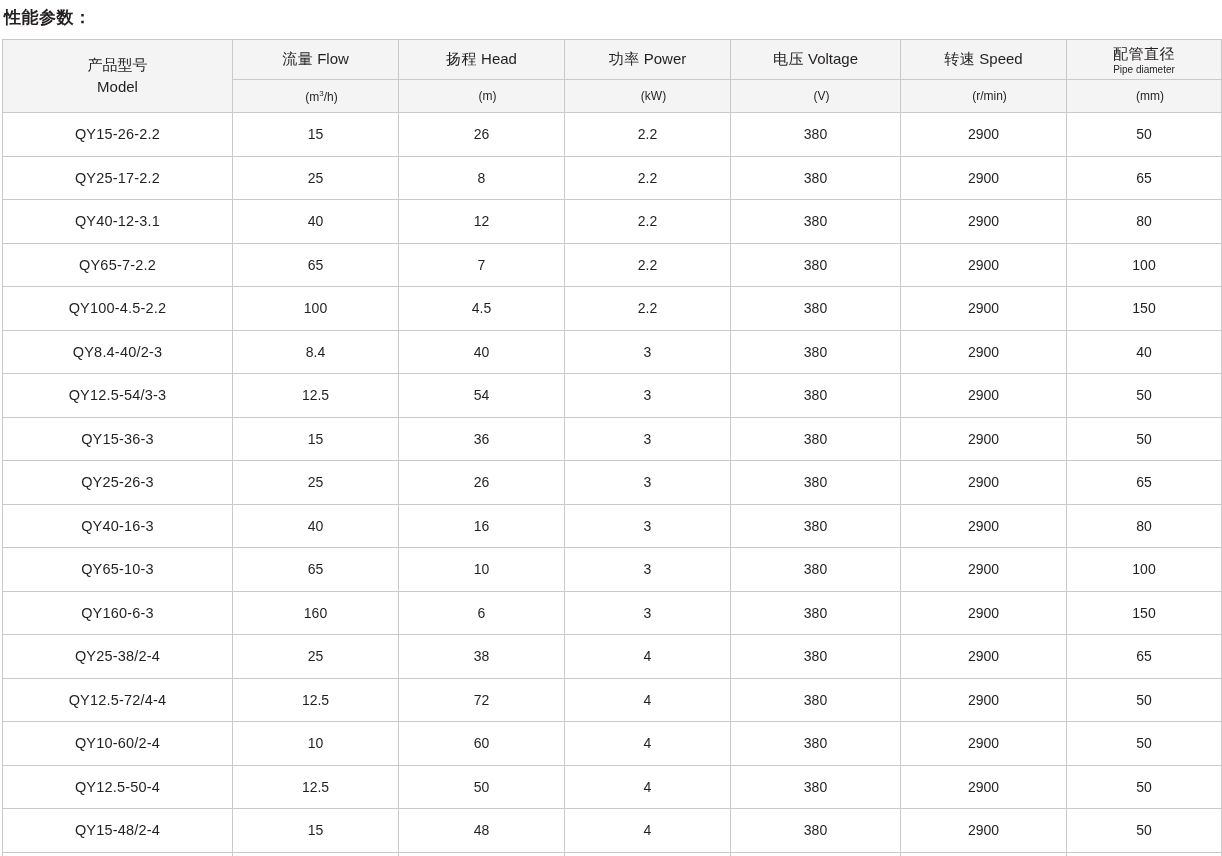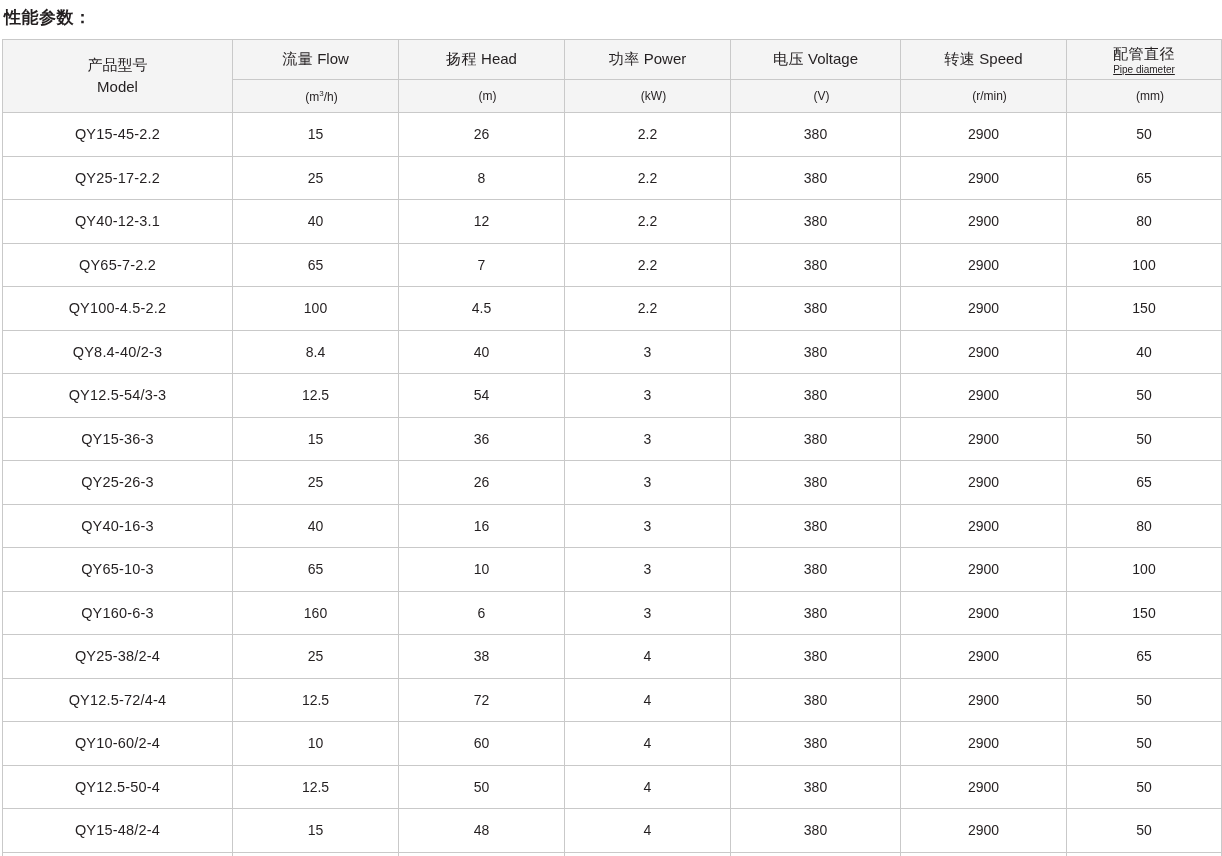--- a/index.html
+++ b/index.html
@@ -64,21 +64,21 @@
     font-size: 15px;
     padding: 0 0;
   }
   th.param-head .cn { letter-spacing: 0.5px; }
   th.param-head .en { margin-left: 4px; }
   th.param-head.two-line {
     line-height: 1.25;
     padding-top: 2px;
   }
   th.param-head.two-line .cn { display: block; font-size: 15px; }
-  th.param-head.two-line .en { display: block; font-size: 10px; margin-left: 0; text-decoration: underline; }
+  th.param-head.two-line .en { display: block; font-size: 10px; margin-left: 0; }
   th.unit-head {
     height: 30px;
     font-size: 12px;
     color: #231f20;
     padding-left: 13px;
   }
   th.unit-head sup { font-size: 8px; }
   tbody td {
     height: 40.5px;
     font-size: 14px;
@@ -139,21 +139,21 @@
         </th>
         <th class="unit-head">(m)</th>
         <th class="unit-head">(kW)</th>
         <th class="unit-head">(V)</th>
         <th class="unit-head">(r/min)</th>
         <th class="unit-head">(mm)</th>
       </tr>
     </thead>
     <tbody>
       <tr>
-        <td class="model">QY15-45-2.2</td>
+        <td class="model">QY15-26-2.2</td>
         <td>15</td>
         <td>26</td>
         <td>2.2</td>
         <td>380</td>
         <td>2900</td>
         <td>50</td>
       </tr>
       <tr>
         <td class="model">QY25-17-2.2</td>
         <td>25</td>

